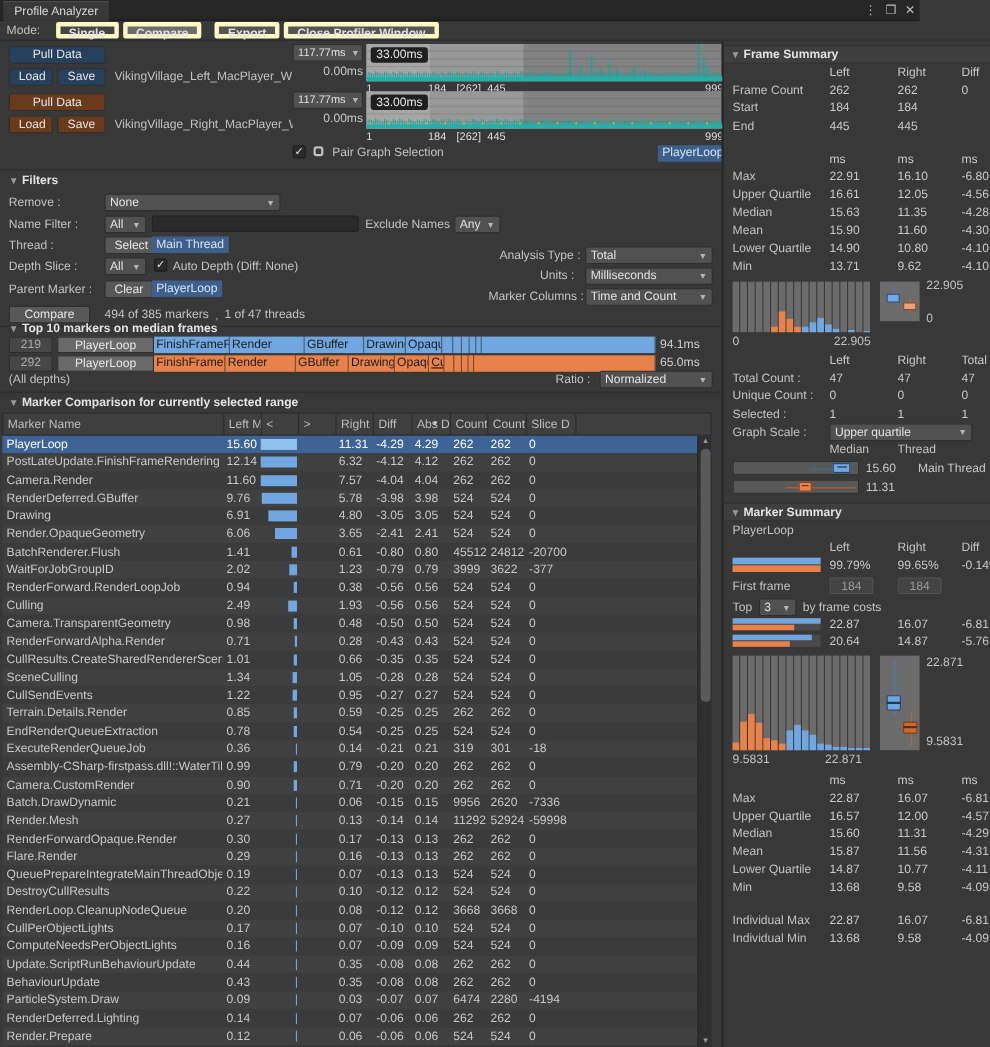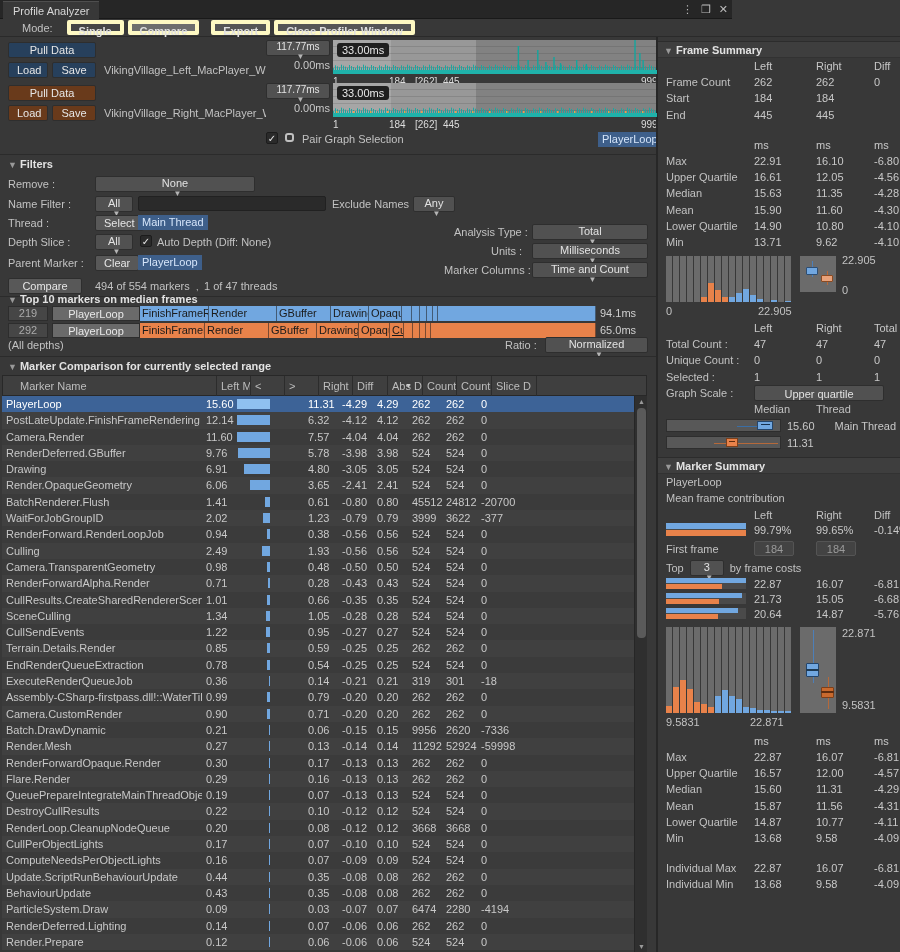--- a/index.html
+++ b/index.html
@@ -1,36 +1,36 @@
 <!DOCTYPE html>
 <html><head>
 <meta charset="utf-8">
 <style>
   * { margin:0; padding:0; box-sizing:border-box; }
   html,body { background:#222; }
   body { font-family:"Liberation Sans", sans-serif; font-size:11px; color:#c8c8c8; }
   .window { position:relative; width:900px; height:952px; background:#383838; overflow:hidden; }
 
   
-  .titlebar { position:absolute; left:0; top:0; width:732px; height:19px; background:#262626; border-bottom:1px solid #191919; }
+  .titlebar { position:absolute; left:0; top:0; width:836px; height:19px; background:#262626; border-bottom:1px solid #191919; }
   .tab { position:absolute; left:3px; top:1px; height:18px; padding:0 10px; background:#383838; color:#d8d8d8; line-height:18px; border-top:1px solid #4e4e4e; }
   .winicons { position:absolute; right:4px; top:0; height:19px; display:flex; align-items:center; gap:8px; color:#bbb; }
   .winicons span { cursor:default; }
 
   
-  .toolbar { position:absolute; left:0; top:19px; width:900px; height:18px; background:#383838; border-bottom:1px solid #2a2a2a; display:flex; align-items:center; gap:4px; padding:0 22px; }
+  .toolbar { position:absolute; left:0; top:19px; width:900px; height:18px; background:#383838; border-bottom:1px solid #2a2a2a; display:flex; align-items:center; gap:4px; padding:0 6px; }
   .tbtn { height:15px; line-height:14px; padding:0 8px; background:#555; color:#e0e0e0; border:4px solid #fef9c3; border-radius:2px;font-weight:bold; }
   .tbtn.single { background:#454545; margin-left:10px; }
   .tbtn.active { background:#6d6d6d; }
 
   .lbl { color:#c2c2c2; }
   .btn { display:inline-block; height:16px; line-height:15px; padding:0 8px; background:#585858; color:#e6e6e6; border:1px solid #2e2e2e; border-radius:2px; text-align:center; }
   .btn-blue { background:#27405c; }
   .btn-brown { background:#693a1b; }
-  .dd { display:inline-flex; align-items:center; justify-content:space-between; height:16px; background:#515151; color:#e2e2e2; border:1px solid #2e2e2e; border-radius:2px; padding:0 4px;flex-direction:column; }
+  .dd { display:inline-flex; align-items:center; justify-content:space-between; height:16px; background:#515151; color:#e2e2e2; border:1px solid #2e2e2e; border-radius:2px; padding:0 4px; }
   .dd .arr { color:#b5b5b5; font-size:8px; margin-left:5px; }
   .bluetag { display:inline-block; background:#3e5f8a; color:#d5e5fa; padding:0 4px; height:15px; line-height:15px; }
   .fold { font-weight:bold; color:#e2e2e2; }
   .fold .tri { color:#999; font-size:9px; margin-right:3px; font-weight:normal; }
 
   
   .cap { position:absolute; left:0; top:37px; width:584px; height:115px; }
   .graphbox { position:absolute; background:#858585; overflow:hidden; }
   .gband { position:absolute; top:0; bottom:0; }
   .gridline { position:absolute; left:0; right:0; height:1px; background:rgba(60,60,60,.18); }
@@ -49,21 +49,21 @@
   .t10row { position:absolute; left:8px; height:15px; display:flex; }
   .t10idx { width:40px; background:#464646; border:1px solid #2d2d2d; color:#aaa; text-align:center; line-height:13px; margin-right:4px; }
   .seg { height:15px; line-height:14px; overflow:hidden; white-space:nowrap; color:#1b1b1b; padding-left:2px; border-right:1px solid rgba(30,30,30,.55); }
   .seg.btnseg { background:#6a6a6a !important; border:1px solid #2d2d2d; color:#e8e8e8; text-align:center; padding:0; }
   .t10total { margin-left:4px; color:#cfcfcf; line-height:15px; }
 
   
   .cmp { position:absolute; left:0; top:356px; width:660px; bottom:0; border-top:1px solid #2b2b2b; }
   .cmp-title { position:absolute; left:8px; top:3px; }
   .grid { display:grid; grid-template-columns:200px 34px 34px 34px 34px 35px 35px 34px 35px 45px 1fr; }
-  .cmp-head { position:absolute; left:2px; top:18px; width:645px; height:21px; background:#3f3f3f; border:1px solid #282828; align-items:center;padding-left:13px; }
+  .cmp-head { position:absolute; left:2px; top:18px; width:645px; height:21px; background:#3f3f3f; border:1px solid #282828; align-items:center; }
   .cmp-head .hc { color:#bdbdbd; padding-left:4px; border-left:1px solid #2c2c2c; height:21px; line-height:21px; overflow:hidden; white-space:nowrap; position:relative; }
   .cmp-head .hc:first-child { border-left:none; }
   .sortmark { position:absolute; top:-1px; left:50%; color:#cdcdcd; font-size:7px; }
   .cmp-body { position:absolute; left:2px; top:39px; width:645px; bottom:0; overflow:hidden; }
   .trow { height:16.3px; align-items:center; }
   .trow:nth-child(odd) { background:#3b3b3b; }
   .trow:nth-child(even) { background:#404040; }
   .trow.sel { background:#3d6397; color:#fff; }
   .tc { padding-left:4px; overflow:hidden; white-space:nowrap; height:16.3px; line-height:16.3px; }
   .barcell { position:relative; }
@@ -569,21 +569,21 @@
         <span class="arr">▼</span>
       </span>
     <span class="checkbox frow" style="left:140px;top:80px">✓</span>
     <span class="frow lbl" style="left:157px;top:81px">Auto Depth (Diff: None)</span>
 
     <span class="frow lbl" style="top:102px">Parent Marker :</span>
     <span class="btn frow" style="left:95px;top:100px">Clear</span>
     <span class="bluetag frow" style="left:138px;top:100px">PlayerLoop</span>
 
     <span class="btn frow" style="top:123px;width:74px">Compare</span>
-    <span class="frow lbl" style="left:95px;top:125px">494 of 554 markers</span>
+    <span class="frow lbl" style="left:95px;top:125px">494 of 385 markers</span>
     <span class="frow lbl" style="left:196px;top:127px;font-size:9px">,</span>
     <span class="frow lbl" style="left:204px;top:125px">1 of 47 threads</span>
 
     <span class="frow lbl" style="left:454px;top:71px">Analysis Type :</span>
     <span class="dd frow" style="left:532px;top:69px;width:116px">
         <span>Total</span>
         <span class="arr">▼</span>
       </span>
     <span class="frow lbl" style="left:491px;top:90px">Units :</span>
     <span class="dd frow" style="left:532px;top:88px;width:116px">
@@ -1359,23 +1359,20 @@
         <div style="position:absolute;left:42%;top:6px;width:56%;height:1px;background:#b5693a"></div>
         <div style="position:absolute;left:52%;top:1px;width:11%;height:9px;background:#e8824a;border:1px solid #7c3f1a"></div>
         <div style="position:absolute;left:54.5%;top:4px;width:6%;height:1px;background:#5e2d10"></div>
       </div>
       <span>11.31</span>
     </div>
 
     <div class="sect-h fold" style="margin-top:6px"><span class="tri">▼</span><span>Marker Summary</span></div>
     <div class="srow">
         <div class="lbl" style="width:200px">PlayerLoop</div>
-      </div>
-    <div class="srow">
-        <div class="lbl" style="width:200px">Mean frame contribution</div>
       </div>
     <div class="srow">
       <div></div>
       <div class="lbl">Left</div>
       <div class="lbl">Right</div>
       <div class="lbl">Diff</div>
     </div>
     <div style="display:grid;grid-template-columns:88px 62px 58px auto;padding-left:8px;height:17px;line-height:15px">
       <div class="stack" style="width:80px" id="contrib-bar">
         <div class="s-top c-blue" style="width: 99.79%;"></div>
@@ -1404,29 +1401,20 @@
           <div class="stack" style="width: 80px; height: 11px;">
             <div class="s-top c-blue" style="height: 5px; width: 100%;"></div>
             <div class="s-bot c-orange" style="height: 5px; width: 70%;"></div>
           </div>
           <div>22.87</div>
           <div>16.07</div>
           <div>-6.81</div>
         </div>
         <div style="display: grid; grid-template-columns: 88px 62px 58px auto; padding-left: 8px; height: 15px; line-height: 13px;">
           <div class="stack" style="width: 80px; height: 11px;">
-            <div class="s-top c-blue" style="height: 5px; width: 95%;"></div>
-            <div class="s-bot c-orange" style="height: 5px; width: 66%;"></div>
-          </div>
-          <div>21.73</div>
-          <div>15.05</div>
-          <div>-6.68</div>
-        </div>
-        <div style="display: grid; grid-template-columns: 88px 62px 58px auto; padding-left: 8px; height: 15px; line-height: 13px;">
-          <div class="stack" style="width: 80px; height: 11px;">
             <div class="s-top c-blue" style="height: 5px; width: 90%;"></div>
             <div class="s-bot c-orange" style="height: 5px; width: 65%;"></div>
           </div>
           <div>20.64</div>
           <div>14.87</div>
           <div>-5.76</div>
         </div>
       </div>
 
     <div style="position:relative;height:106px;margin-top:4px">

